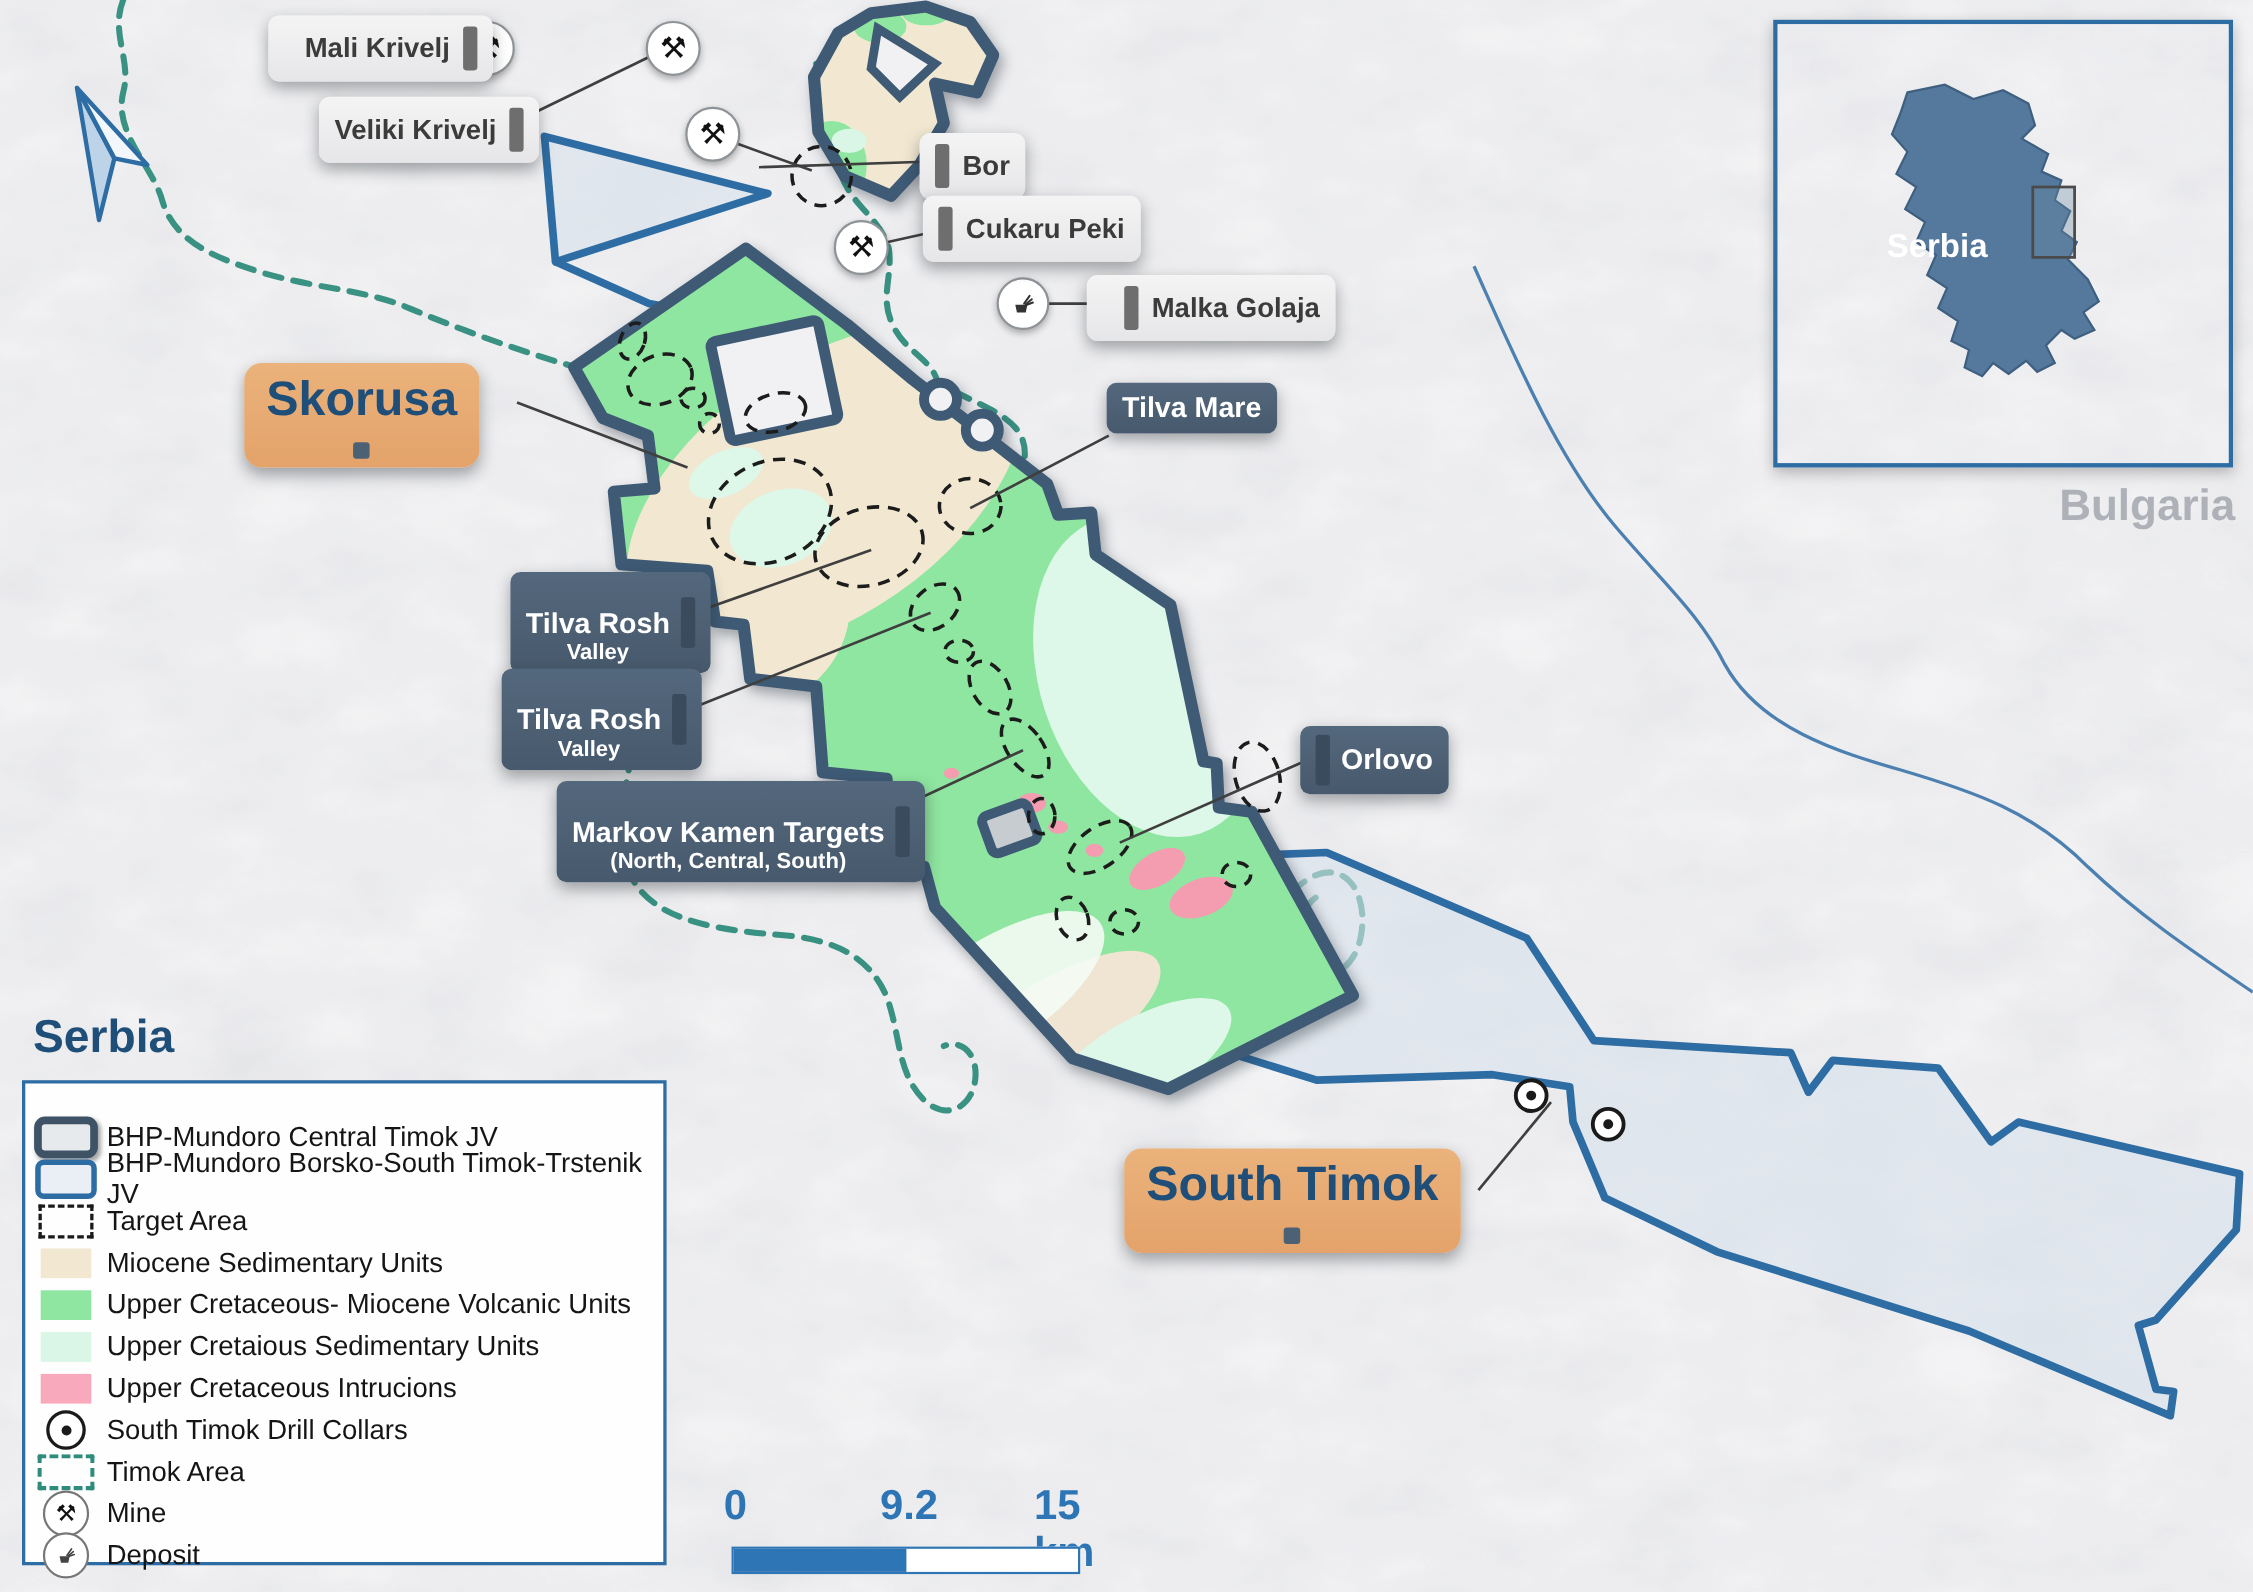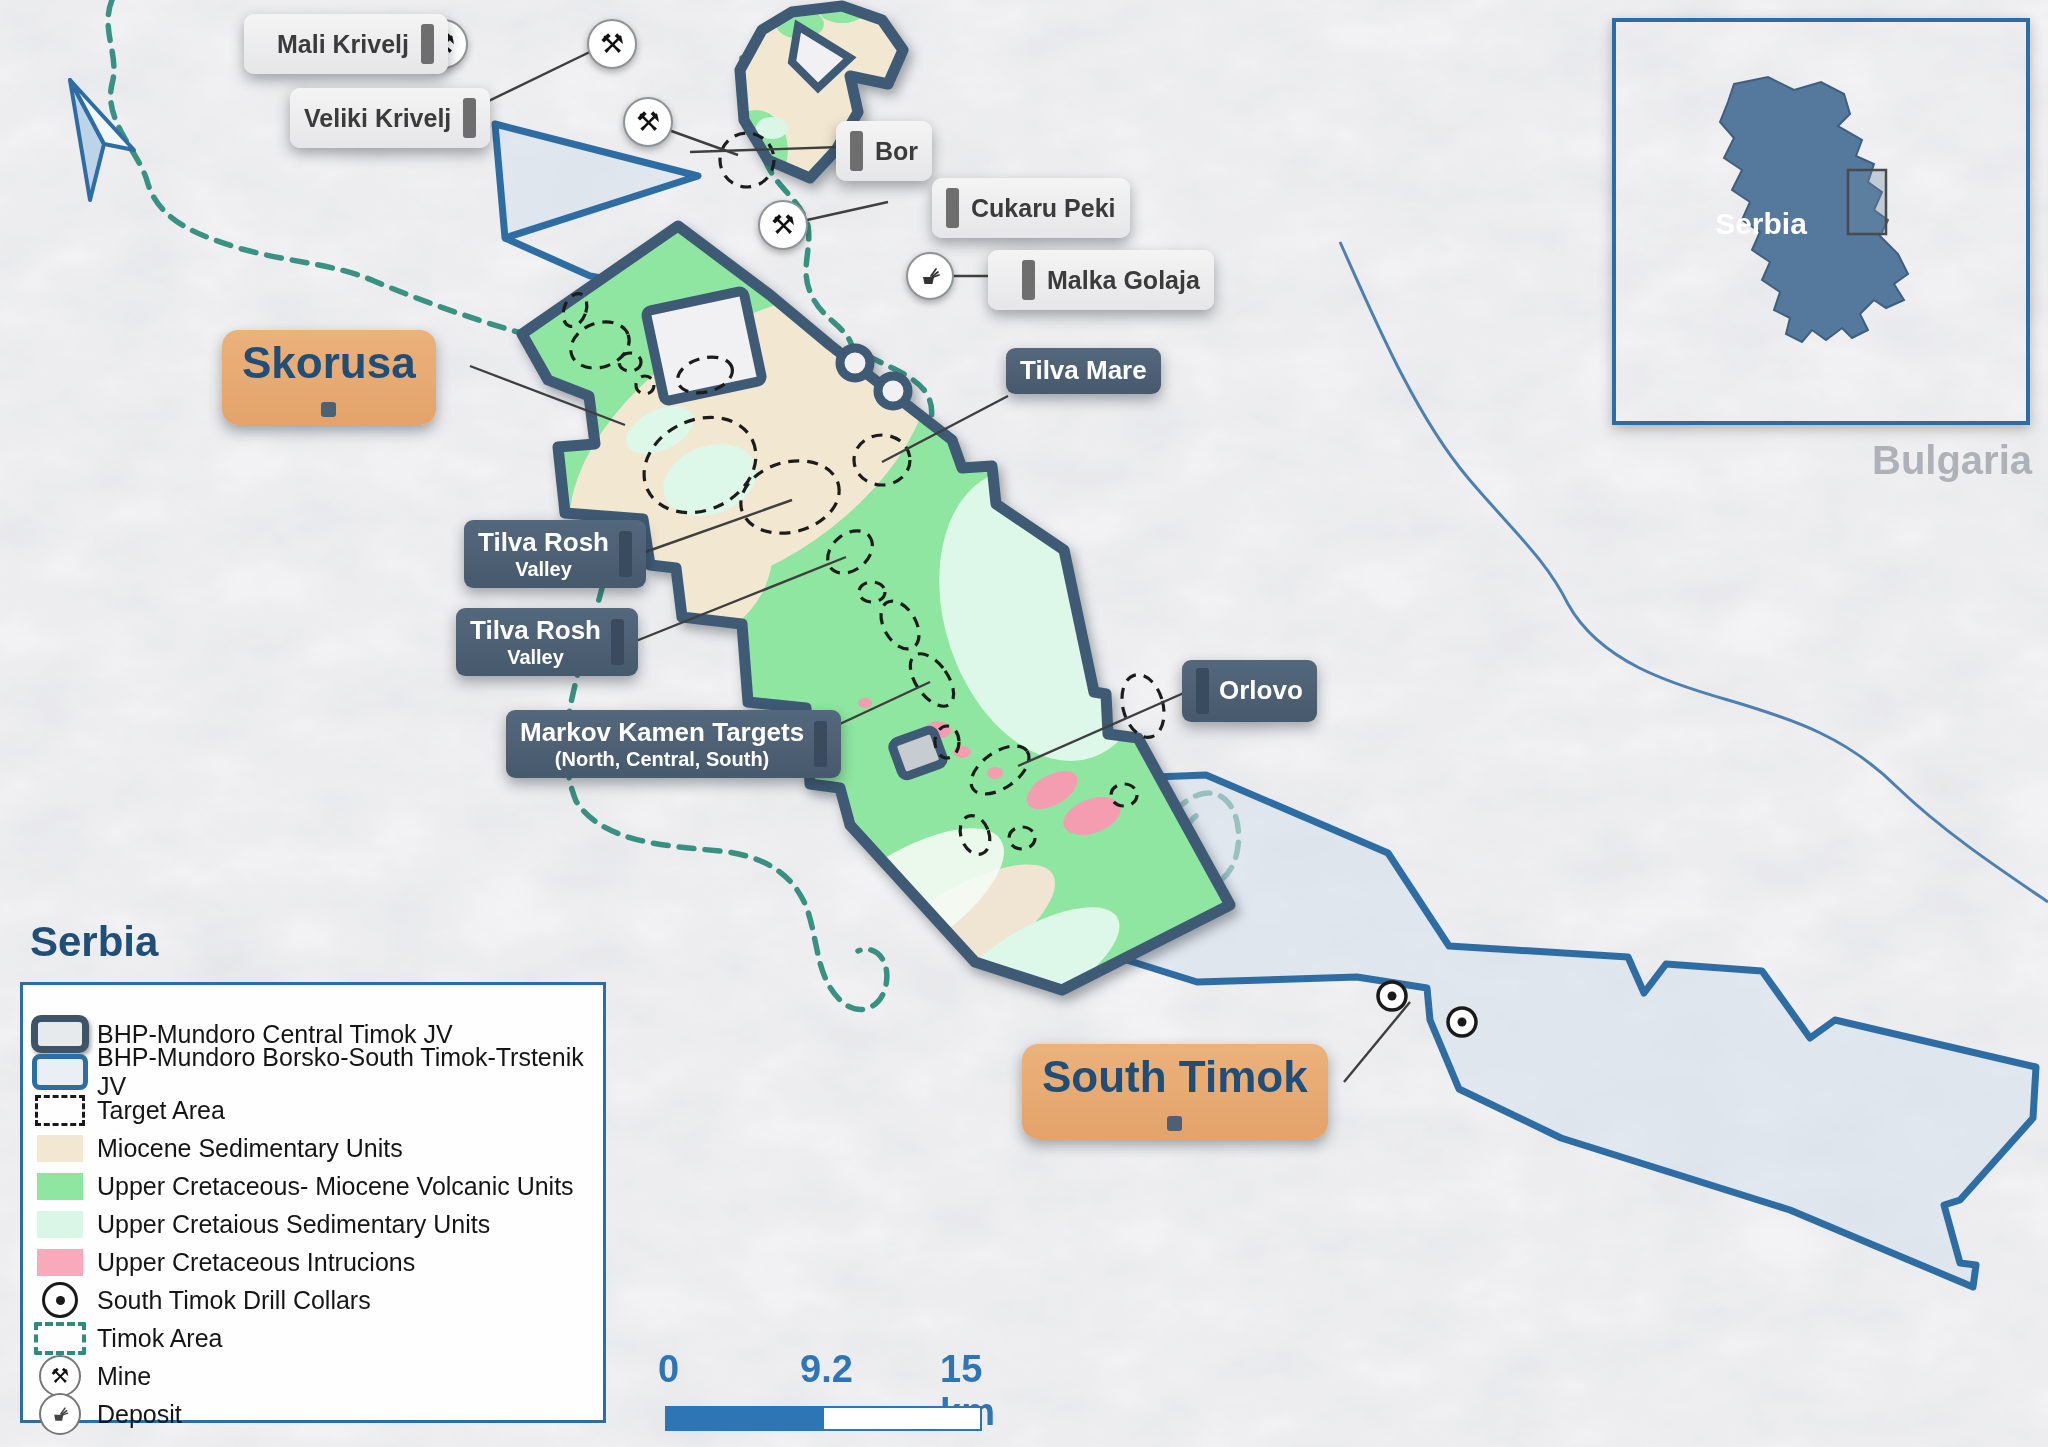--- a/index.html
+++ b/index.html
@@ -16,21 +16,21 @@
            font-weight:bold;font-size:25px;padding:10px 14px;gap:12px;}
   .co-gray .bar{background:#6E6E6E;height:40px;}
   .co-slate{background:linear-gradient(#54687D,#47596C);color:#FFFFFF;border-radius:9px;
             padding:8px 14px;gap:10px;text-align:center;}
   .co-slate .bar{background:#394B5D;height:46px;}
   .co-slate .t1{font-weight:bold;font-size:26px;line-height:1.15;}
   .co-slate .t2{font-weight:bold;font-size:20px;line-height:1.1;}
   .co-orange{background:linear-gradient(#EBB27B,#E3A36A);color:#1F4E79;
              font-weight:bold;font-size:44px;padding:8px 20px;border-radius:16px;gap:14px;flex-direction:column;}
   .co-orange .bar{background:#4D6175;height:46px;width:15px;flex:0 0 15px;}
-  .stack{display:flex;flex-direction:column;align-items:center;}
+  .stack{display:flex;flex-direction:column;align-items:center;margin-top:24px;}
 
   
   .icon-circle{position:absolute;background:#FFFFFF;border:2px solid #8E9398;border-radius:50%;
       display:flex;align-items:center;justify-content:center;z-index:3;
       box-shadow:0 3px 7px rgba(0,0,0,.3);transform:translate(-50%,-50%);}
   .icon-mine{width:46px;height:46px;font-size:27px;color:#111;}
   .icon-dep{width:44px;height:44px;}
 
   
   #legend{position:absolute;left:20px;top:982px;width:586px;height:441px;z-index:6;
@@ -231,21 +231,21 @@
   <span class="bar"></span>
 </div>
 <div class="co co-gray" style="left:290px;top:88px;">
   <span>Veliki Krivelj</span>
   <span class="bar"></span>
 </div>
 <div class="co co-gray" style="left:836px;top:121px;">
   <span class="bar"></span>
   <span>Bor</span>
 </div>
-<div class="co co-gray" style="left:932px;top:178px;">
+<div class="co co-gray" style="left:839px;top:178px;">
   <span class="bar"></span>
   <span>Cukaru Peki</span>
 </div>
 <div class="co co-gray" style="left:988px;top:250px;padding-left:34px;">
   <span class="bar"></span>
   <span>Malka Golaja</span>
 </div>
 <div class="co co-orange" style="left:222px;top:330px;">
   <span>Skorusa</span>
   <span class="bar"></span>

